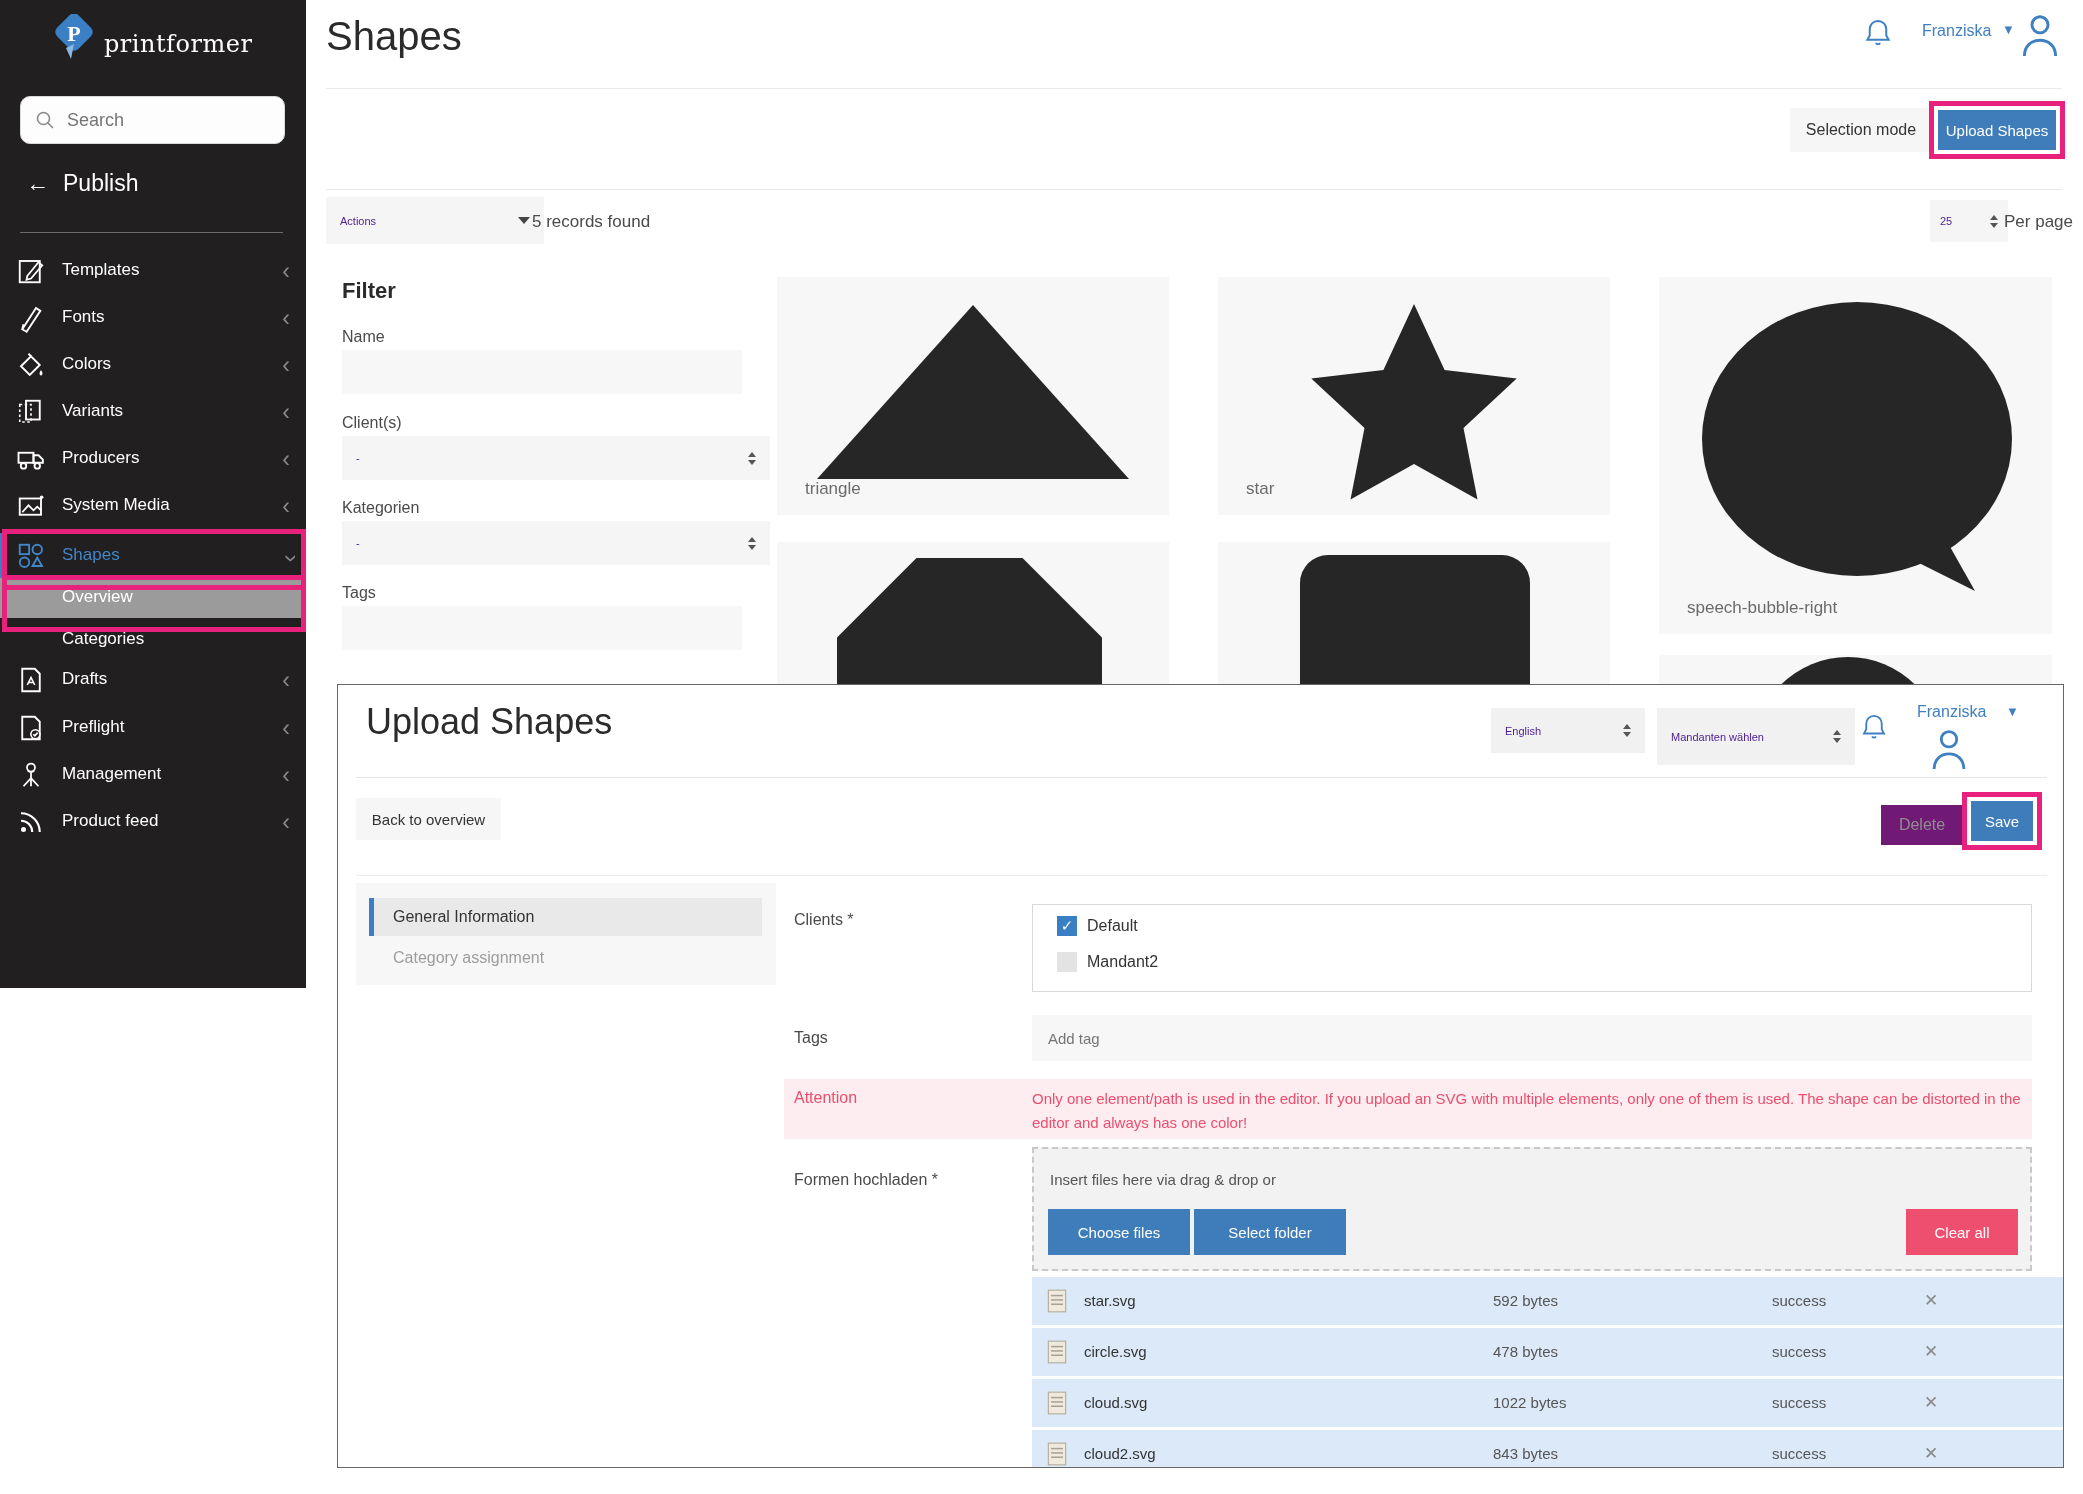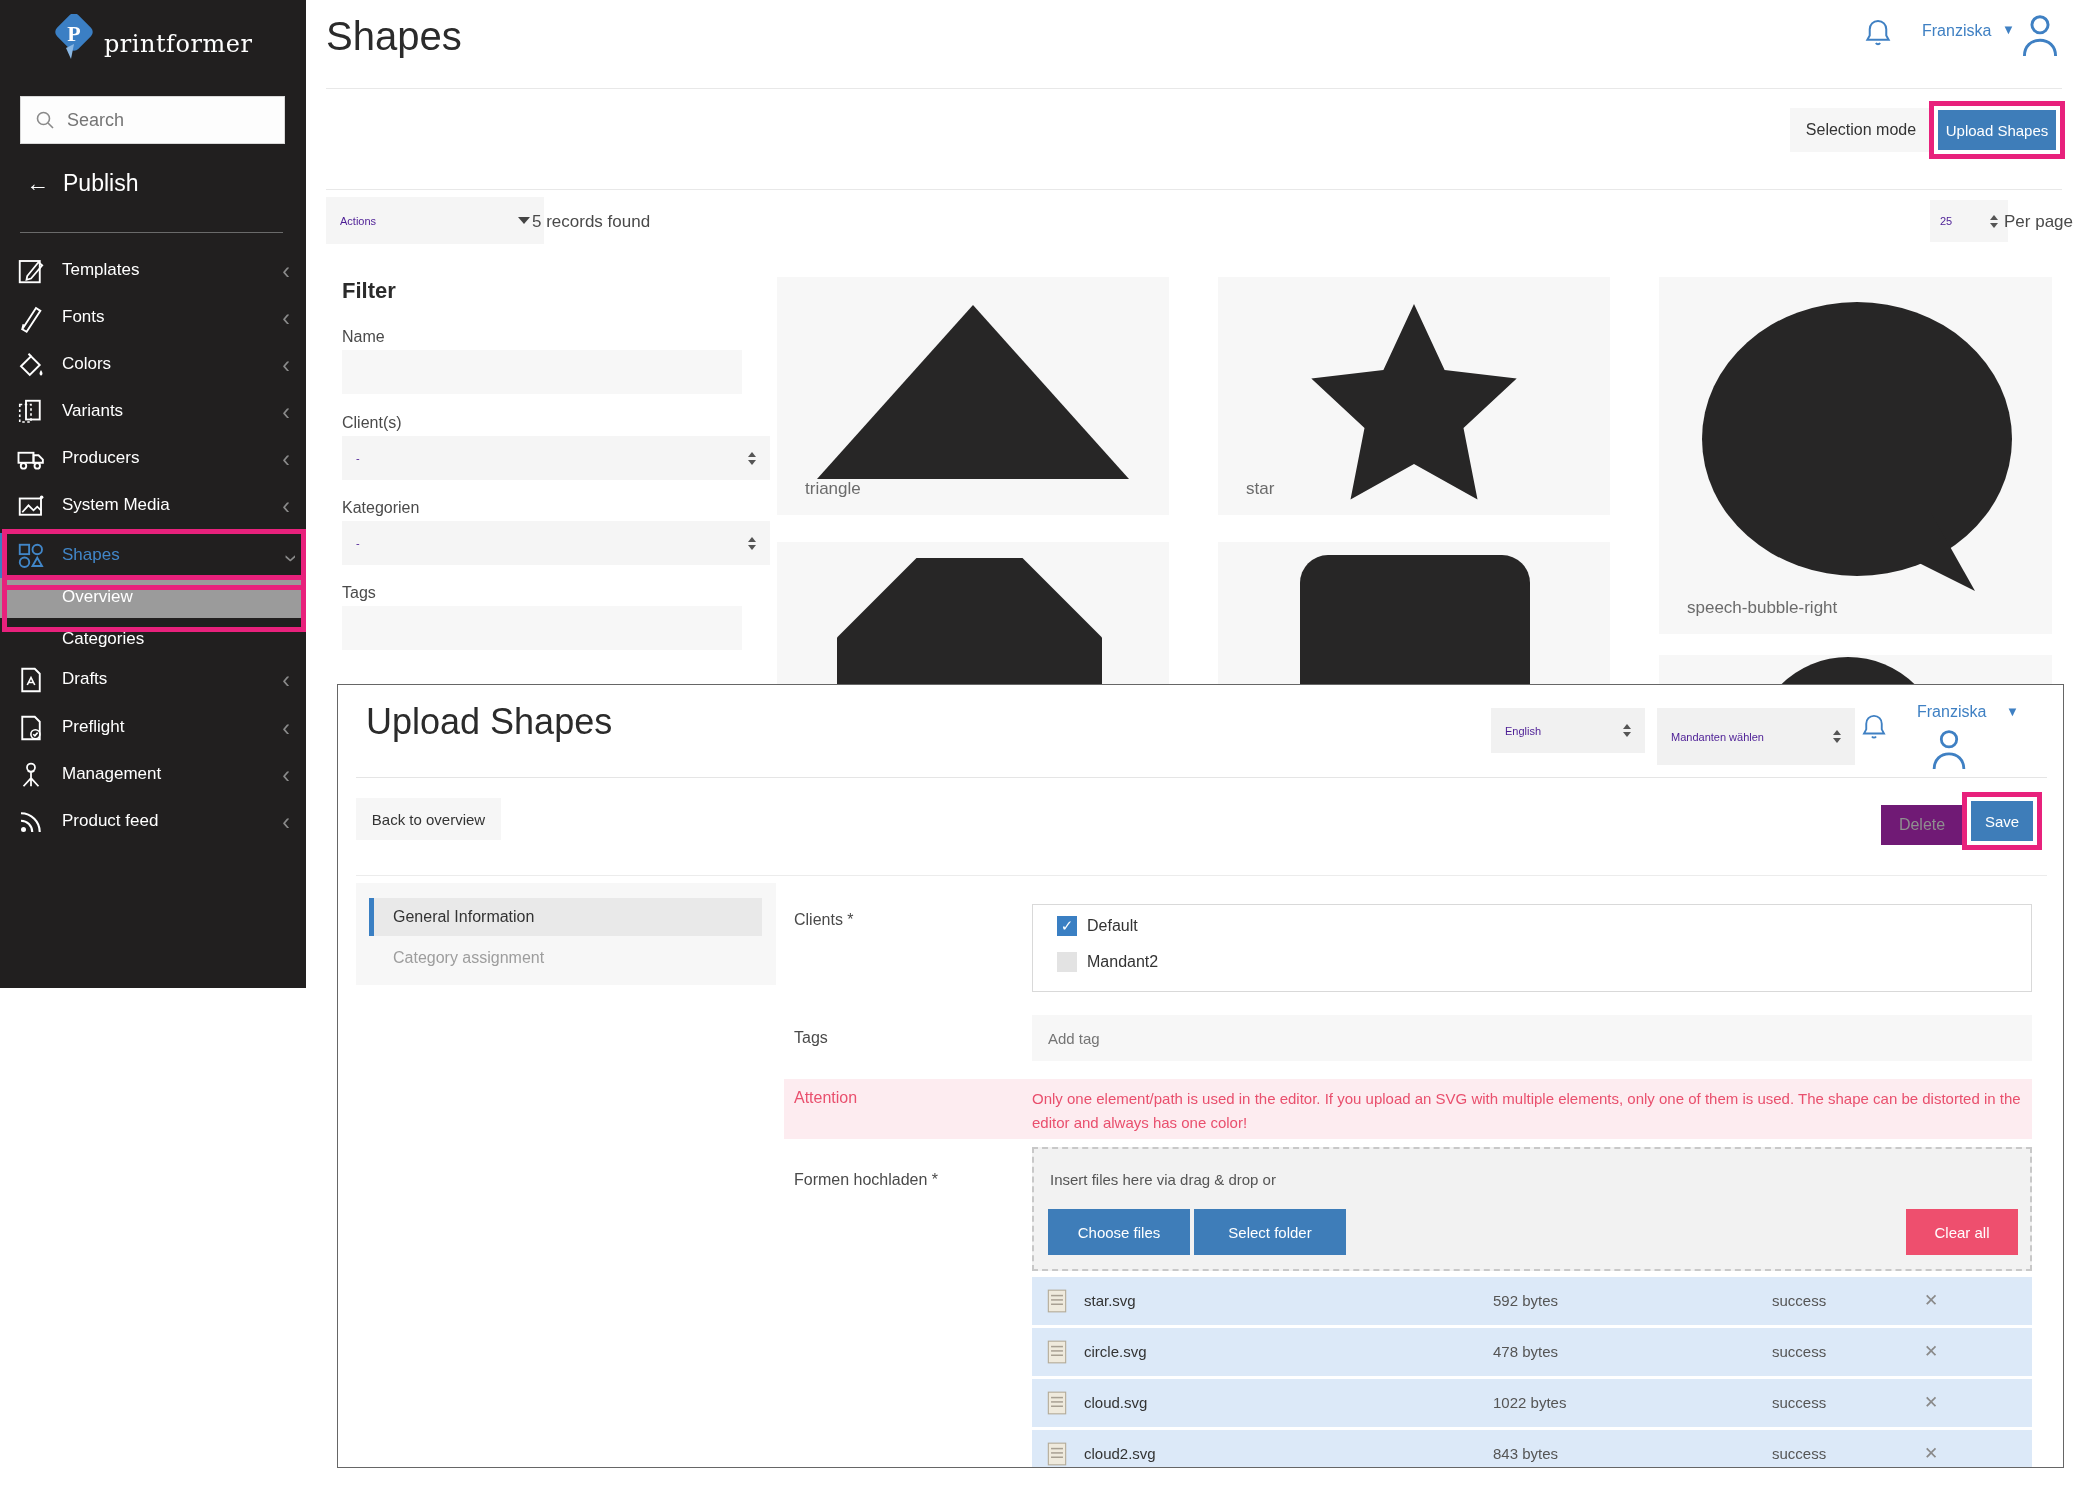--- a/index.html
+++ b/index.html
@@ -4,21 +4,21 @@
 <style>
   html,body{margin:0;padding:0;background:#fff;}
   body{width:2083px;height:1494px;position:relative;overflow:hidden;
        font-family:"Liberation Sans",sans-serif;color:#2b2b2b;}
   .abs{position:absolute;}
   
   #sidebar{left:0;top:0;width:306px;height:988px;background:#211f1f;z-index:5;}
   .brand-text{position:absolute;left:104px;top:30px;color:#fff;font-size:24px;
               font-family:"DejaVu Serif",serif;letter-spacing:.5px;}
   .search-box{position:absolute;left:20px;top:96px;width:263px;height:46px;background:#fdfdfd;
-              border:1px solid #d9d9d9;border-radius:0;display:flex;align-items:center;}
+              border:1px solid #d9d9d9;border-radius:10px;display:flex;align-items:center;}
   .search-box input{border:0;outline:0;background:transparent;font-size:18px;color:#555;
               font-family:"Liberation Sans",sans-serif;width:190px;}
   .publish-row{position:absolute;left:26px;top:170px;color:#fff;font-size:23px;display:flex;gap:14px;align-items:center;}
   .side-divider{position:absolute;left:20px;top:232px;width:263px;height:1px;background:#6a6a6a;}
   .nav-item{position:absolute;left:0;width:306px;height:47px;}
   .nav-icon{position:absolute;left:16px;top:8px;width:32px;height:32px;}
   .nav-label{position:absolute;left:62px;top:12px;font-size:17px;color:#fff;}
   .nav-chevron{position:absolute;right:16px;top:10px;color:#8a8a8a;font-size:23px;}
   .nav-chevron.down{transform:rotate(-90deg);}
   .sub-label{position:absolute;left:62px;top:9px;font-size:17px;color:#fff;}
@@ -68,21 +68,21 @@
        background:#e3e3e3;color:#fff;font-size:15px;}
   .chk.checked{background:#3a7fc3;}
   .tag-input{position:absolute;left:694px;top:330px;width:1000px;height:46px;background:#f7f7f7;border:0;outline:0;
              font-size:15px;color:#333;padding:0 16px;box-sizing:border-box;font-family:"Liberation Sans",sans-serif;}
   .attention-row{position:absolute;left:446px;top:394px;width:1248px;height:60px;background:#fdecf0;}
   .attention-label{position:absolute;left:10px;top:10px;font-size:16px;color:#e94f6d;}
   .attention-text{position:absolute;left:248px;top:8px;width:990px;font-size:15px;line-height:24px;color:#e94f6d;}
   .dropzone{position:absolute;left:694px;top:462px;width:1000px;height:124px;background:#f2f2f2;
             border:2px dashed #c8c8c8;box-sizing:border-box;}
   .dz-text{position:absolute;left:16px;top:22px;font-size:15px;color:#555;}
-  .file-row{position:absolute;left:694px;width:1000px;height:48px;background:#dce9f8;}
+  .file-row{position:absolute;left:694px;width:1000px;height:48px;background:#dce9f8;padding-left:36px;}
   .file-name{position:absolute;left:52px;top:15px;font-size:15px;color:#333;}
   .file-size{position:absolute;left:461px;top:15px;font-size:15px;color:#555;}
   .file-status{position:absolute;left:740px;top:15px;font-size:15px;color:#555;text-align:center;}
   .file-close{position:absolute;left:892px;top:13px;font-size:17px;color:#8a8a8a;cursor:pointer;}
   .file-icon{position:absolute;left:12px;top:11px;}
 </style>
 </head>
 <body>
 
 <div class="card" style="left:777px;top:277px;width:392px;height:238px;">

